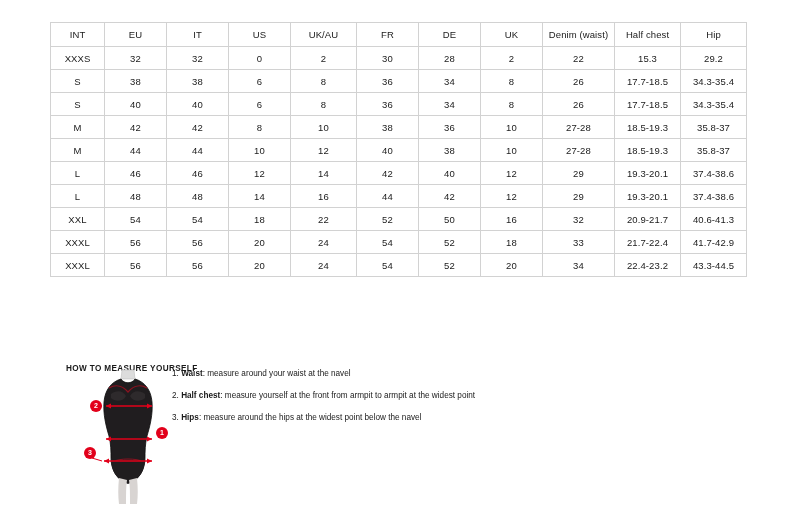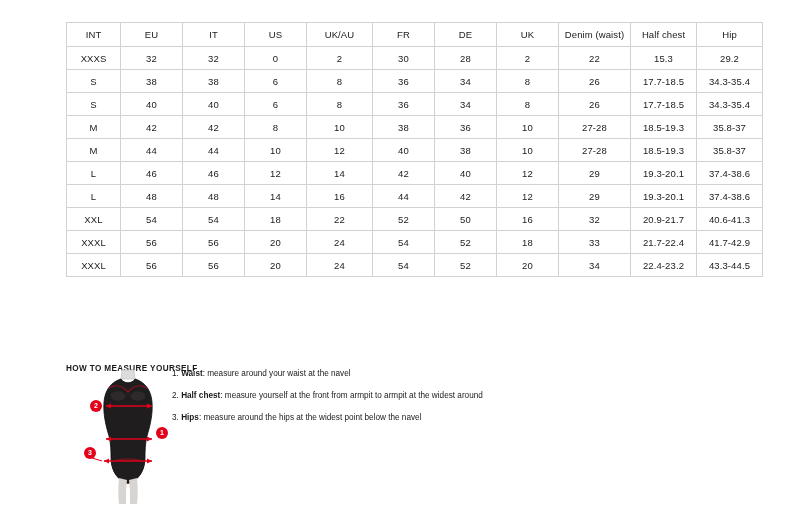--- a/index.html
+++ b/index.html
@@ -16,21 +16,21 @@
     overflow: hidden;
   }
   .page {
     position: relative;
     width: 798px;
     height: 519px;
   }
   
   .size-table-wrap {
     position: absolute;
-    left: 66px;
+    left: 50px;
     top: 22px;
     width: 666px;
   }
   table.size-table {
     border-collapse: collapse;
     width: 100%;
     table-layout: fixed;
   }
   table.size-table td,
   table.size-table th {
@@ -323,21 +323,21 @@
     <div class="badge badge-3">3</div>
   </div>
 
   <div class="measure-block">
     <div class="measure-item">
       <span>1.</span>
       <b>Waist</b><span>: measure around your waist at the navel</span>
     </div>
     <div class="measure-item">
       <span>2.</span>
-      <b>Half chest</b><span>: measure yourself at the front from armpit to armpit at the widest around</span>
+      <b>Half chest</b><span>: measure yourself at the front from armpit to armpit at the widest point</span>
     </div>
     <div class="measure-item">
       <span>3.</span>
       <b>Hips</b><span>: measure around the hips at the widest point below the navel</span>
     </div>
   </div>
 
 </div>
 
 </body></html>

